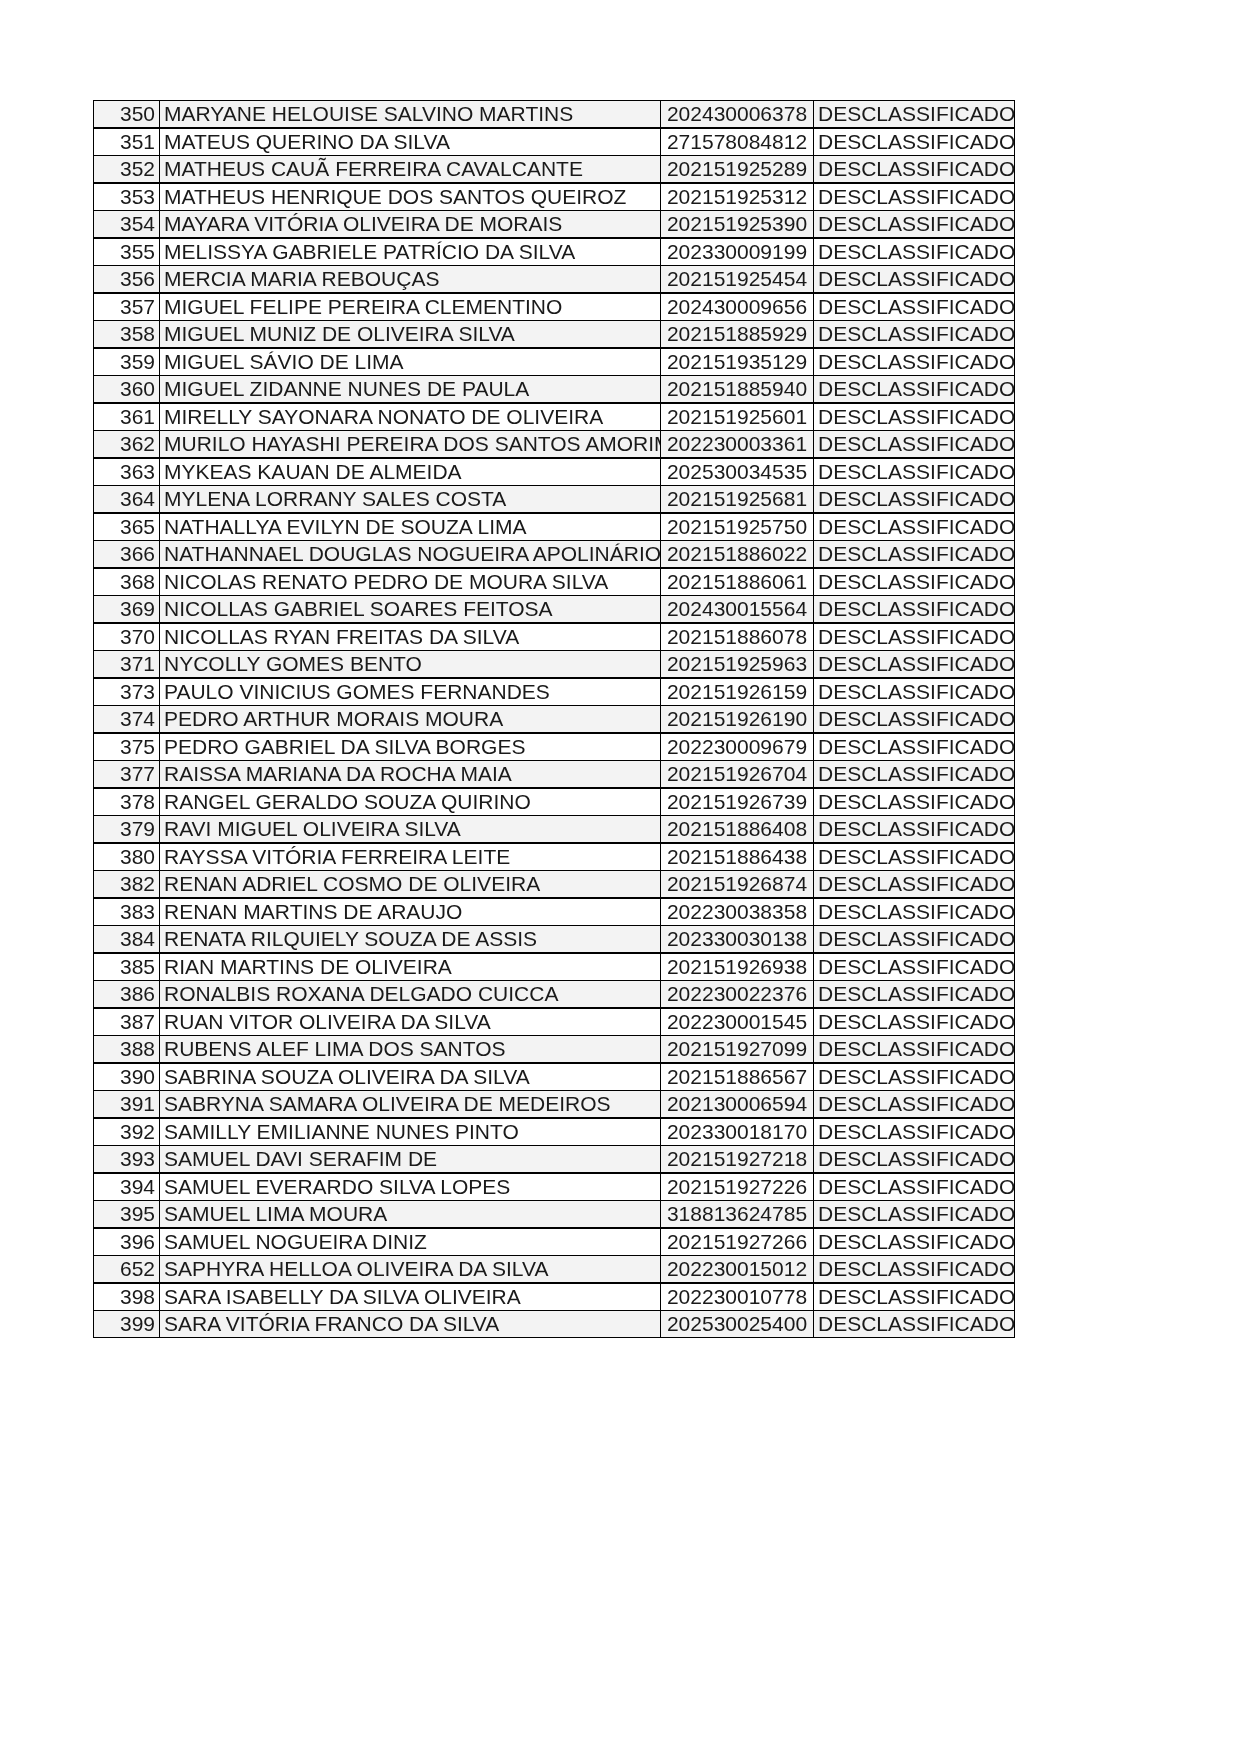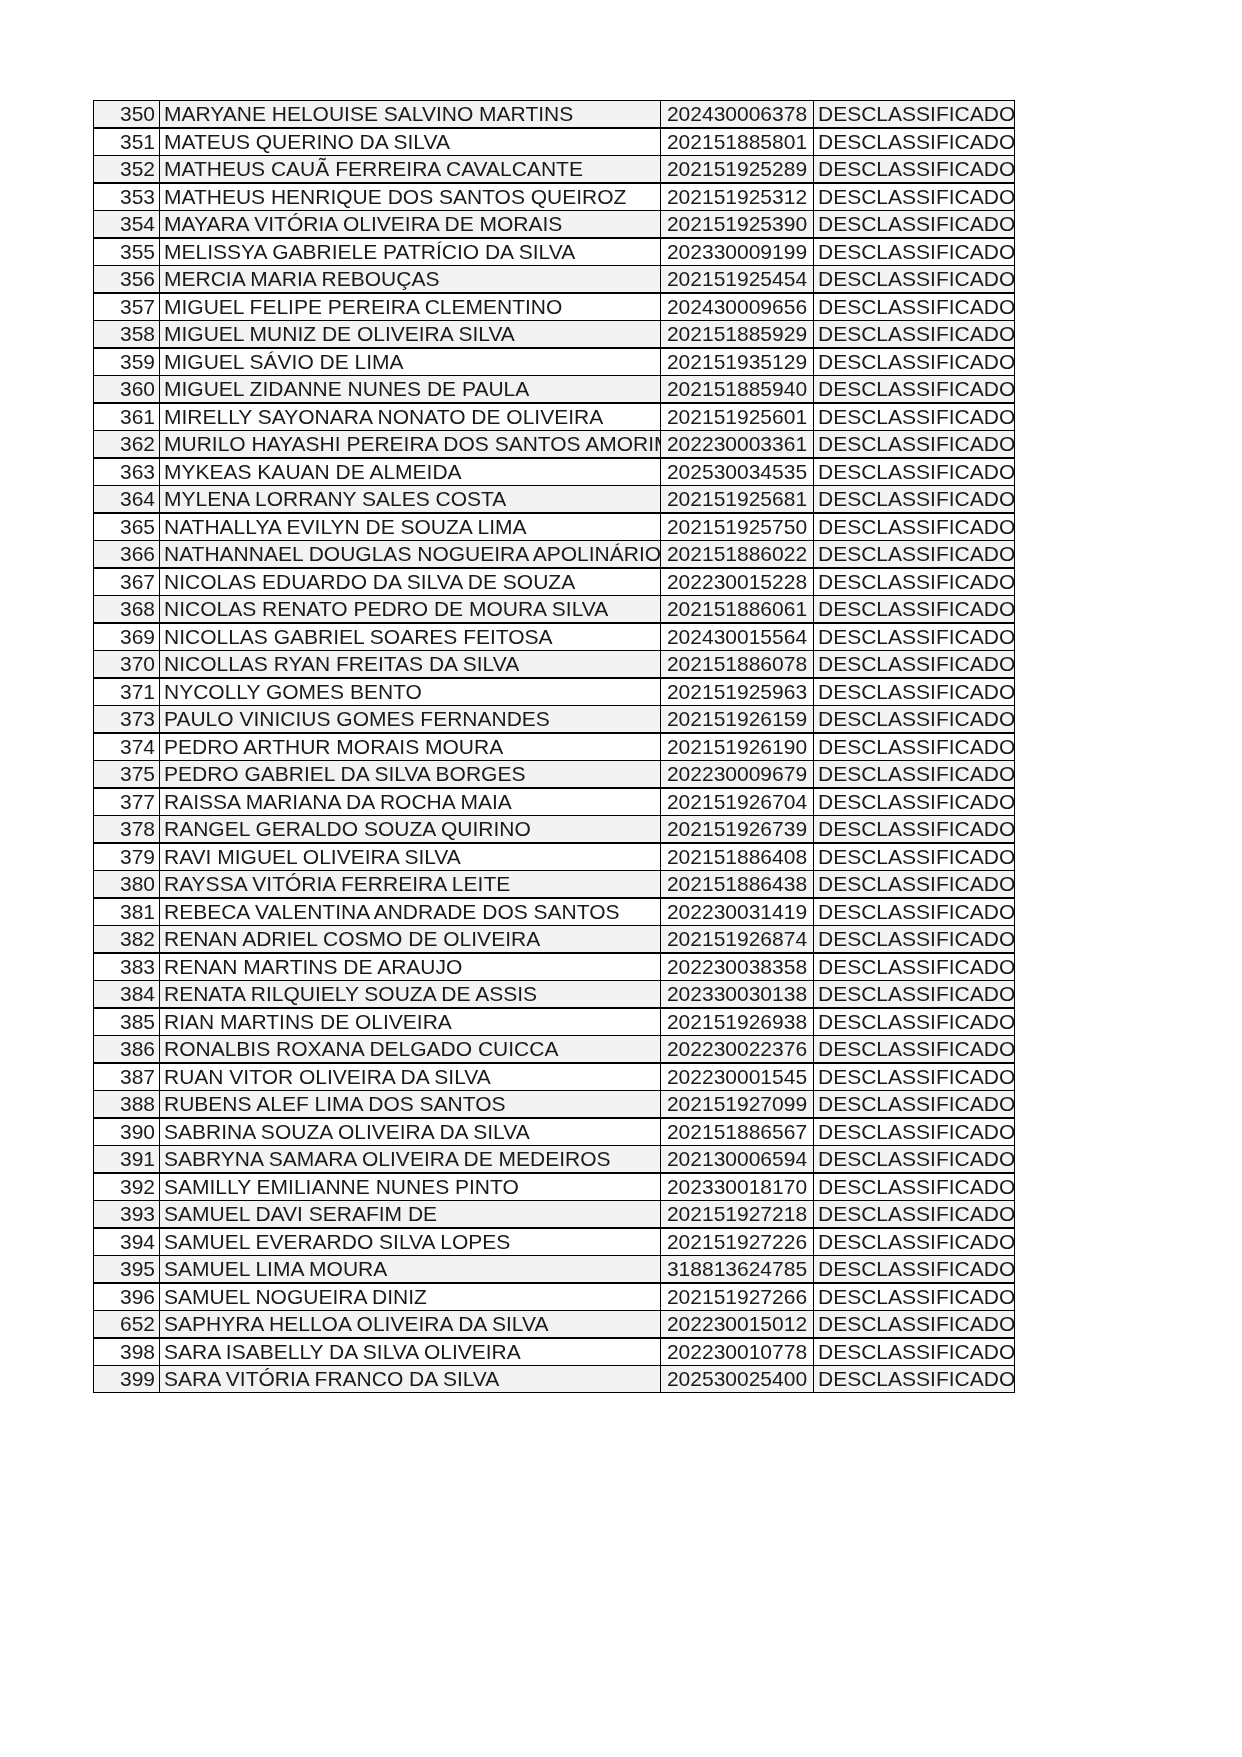--- a/index.html
+++ b/index.html
@@ -68,21 +68,21 @@
     <tbody id="results-body">
         <tr>
           <td class="num">350</td>
           <td class="name">MARYANE HELOUISE SALVINO MARTINS</td>
           <td class="code">202430006378</td>
           <td class="status">DESCLASSIFICADO</td>
         </tr>
         <tr>
           <td class="num">351</td>
           <td class="name">MATEUS QUERINO DA SILVA</td>
-          <td class="code">202151885801</td>
+          <td class="code">271578084812</td>
           <td class="status">DESCLASSIFICADO</td>
         </tr>
         <tr>
           <td class="num">352</td>
           <td class="name">MATHEUS CAUÃ FERREIRA CAVALCANTE</td>
           <td class="code">202151925289</td>
           <td class="status">DESCLASSIFICADO</td>
         </tr>
         <tr>
           <td class="num">353</td>
@@ -162,26 +162,20 @@
           <td class="code">202151925750</td>
           <td class="status">DESCLASSIFICADO</td>
         </tr>
         <tr>
           <td class="num">366</td>
           <td class="name">NATHANNAEL DOUGLAS NOGUEIRA APOLINÁRIO DA SILVA</td>
           <td class="code">202151886022</td>
           <td class="status">DESCLASSIFICADO</td>
         </tr>
         <tr>
-          <td class="num">367</td>
-          <td class="name">NICOLAS EDUARDO DA SILVA DE SOUZA</td>
-          <td class="code">202230015228</td>
-          <td class="status">DESCLASSIFICADO</td>
-        </tr>
-        <tr>
           <td class="num">368</td>
           <td class="name">NICOLAS RENATO PEDRO DE MOURA SILVA</td>
           <td class="code">202151886061</td>
           <td class="status">DESCLASSIFICADO</td>
         </tr>
         <tr>
           <td class="num">369</td>
           <td class="name">NICOLLAS GABRIEL SOARES FEITOSA</td>
           <td class="code">202430015564</td>
           <td class="status">DESCLASSIFICADO</td>
@@ -231,26 +225,20 @@
         <tr>
           <td class="num">379</td>
           <td class="name">RAVI MIGUEL OLIVEIRA SILVA</td>
           <td class="code">202151886408</td>
           <td class="status">DESCLASSIFICADO</td>
         </tr>
         <tr>
           <td class="num">380</td>
           <td class="name">RAYSSA VITÓRIA FERREIRA LEITE</td>
           <td class="code">202151886438</td>
-          <td class="status">DESCLASSIFICADO</td>
-        </tr>
-        <tr>
-          <td class="num">381</td>
-          <td class="name">REBECA VALENTINA ANDRADE DOS SANTOS</td>
-          <td class="code">202230031419</td>
           <td class="status">DESCLASSIFICADO</td>
         </tr>
         <tr>
           <td class="num">382</td>
           <td class="name">RENAN ADRIEL COSMO DE OLIVEIRA</td>
           <td class="code">202151926874</td>
           <td class="status">DESCLASSIFICADO</td>
         </tr>
         <tr>
           <td class="num">383</td>

